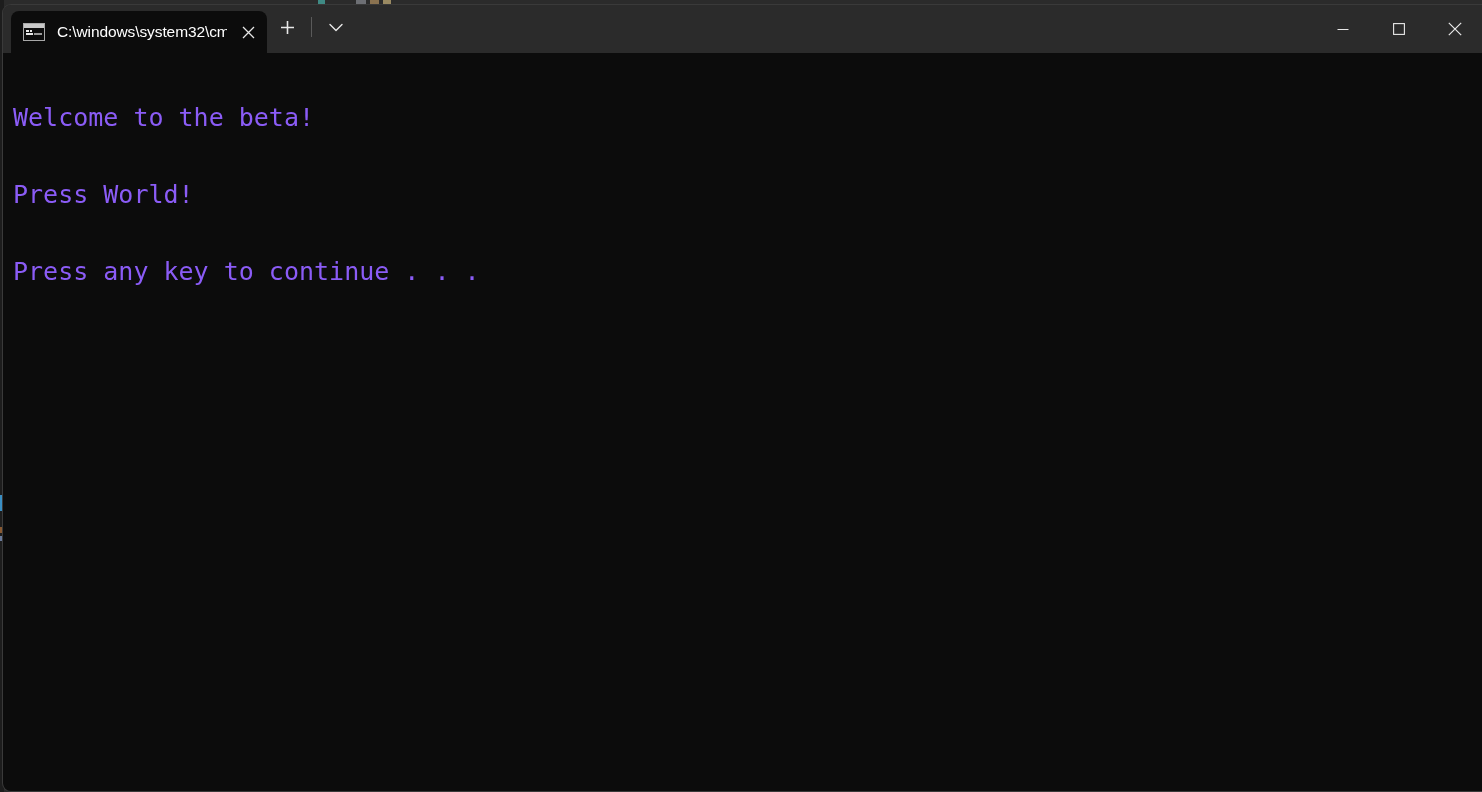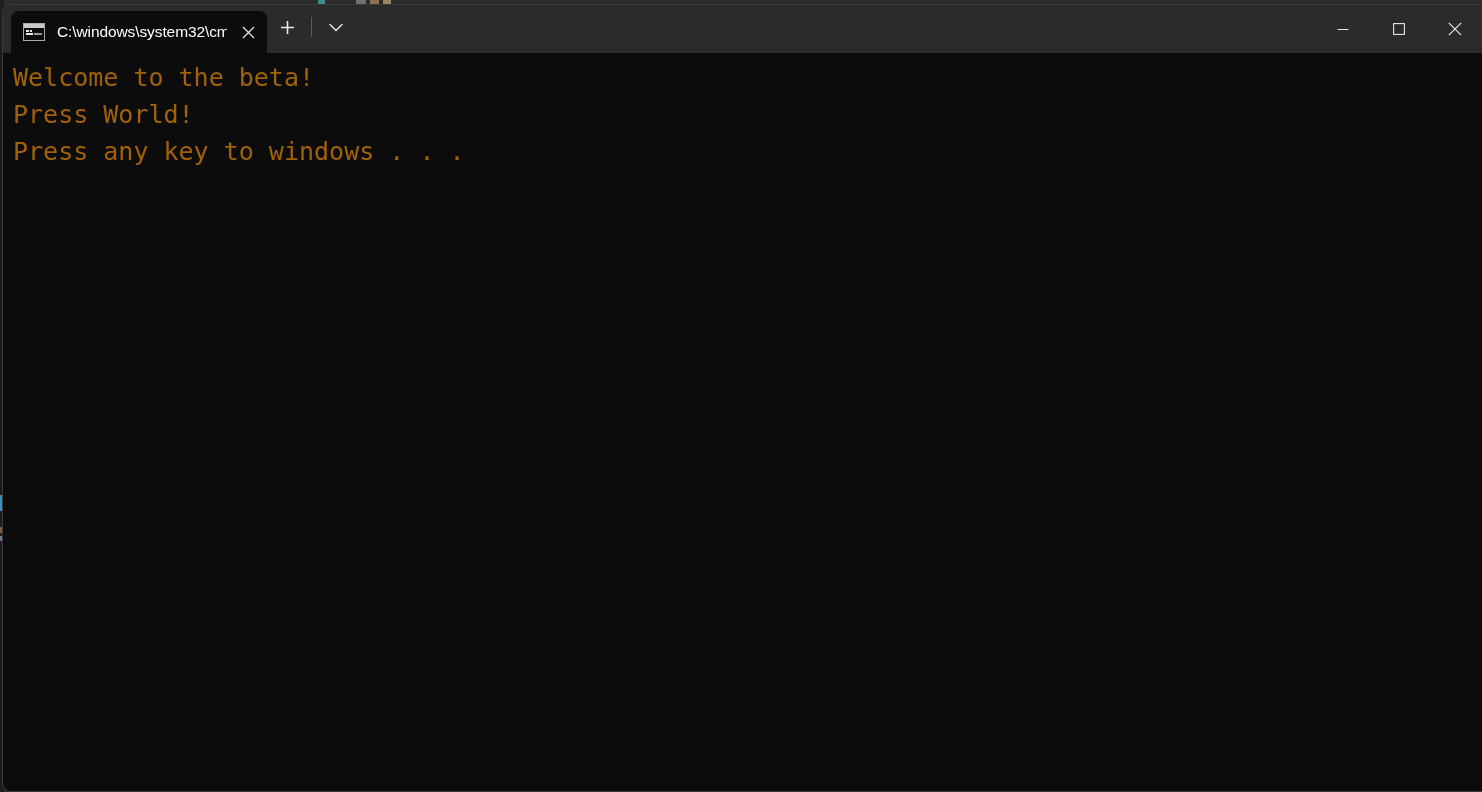--- a/index.html
+++ b/index.html
@@ -179,26 +179,27 @@
     top: 48px;
     width: 1480px;
     height: 740px;
     background: #0c0c0c;
     padding: 6px 0 0 10px;
     box-sizing: border-box;
     overflow: hidden;
     border-bottom-left-radius: 9px;
   }
   .term-line {
-    color: #a16207;
+    color: #8b5cf6;
     font-family: "DejaVu Sans Mono", "Liberation Mono", monospace;
     font-size: 25px;
     line-height: 37px;
     white-space: pre;
     letter-spacing: 0px;
+    margin-top: 40px;
   }
 </style>
 </head>
 <body>
 
 <div id="desktop">
 
   <div class="bg-sliver-top">
     <div class="chip" style="left:318px;width:7px;background:#3f8a84;"></div>
     <div class="chip" style="left:356px;width:10px;background:#6d6f74;"></div>
@@ -274,17 +275,17 @@
             <path d="M0.8 0.8 L13.2 13.2 M13.2 0.8 L0.8 13.2" stroke="#e8e8e8" stroke-width="1.2" fill="none"></path>
           </svg>
         </span>
       </div>
 
     </div>
 
     <div id="terminal-body">
       <div class="term-line">Welcome to the beta!</div>
       <div class="term-line">Press World!</div>
-      <div class="term-line">Press any key to windows . . .</div>
+      <div class="term-line">Press any key to continue . . .</div>
     </div>
 
   </div>
 </div>
 
 </body></html>

